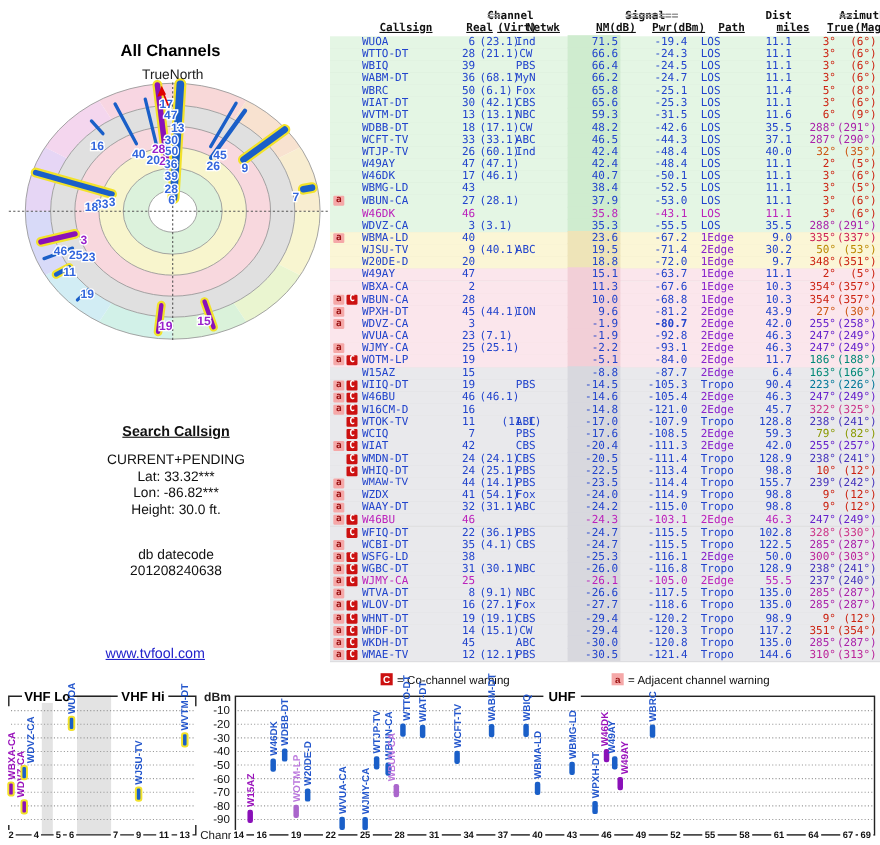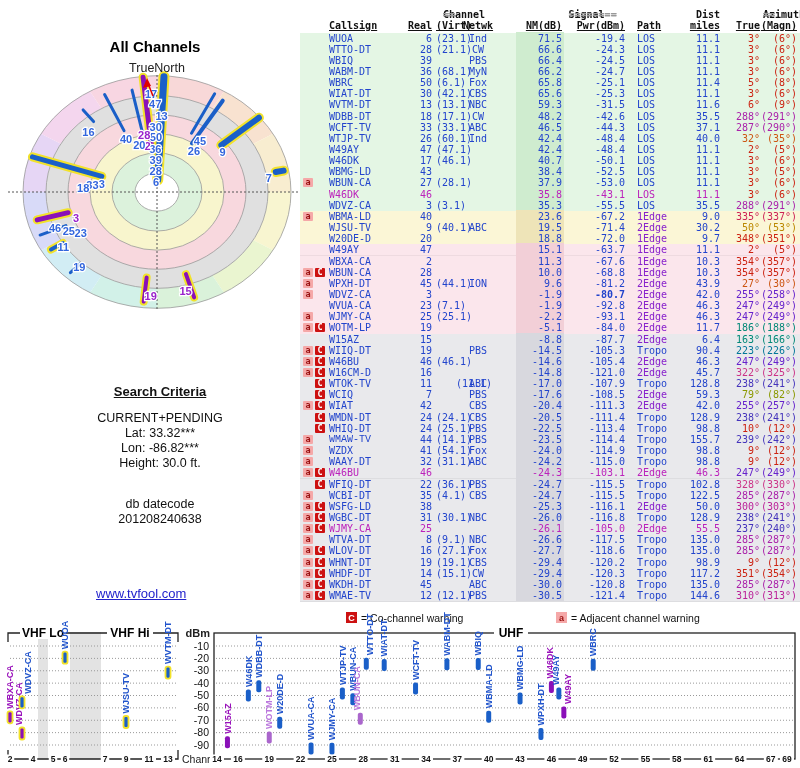--- a/index.html
+++ b/index.html
@@ -12,21 +12,21 @@
   #search-heading{font-weight:bold;text-decoration:underline;margin-bottom:12px;font-size:13px;}
   .search-line{line-height:15px;}
   #datecode-block{margin-top:26px;line-height:15px;}
   #site-link{left:96px;top:586px;font-size:13px;color:#2222cc;text-decoration:underline;cursor:pointer;}
   
   #tbl{left:300px;top:0;width:500px;height:606px;font-family:"DejaVu Sans Mono",monospace;
        font-size:10px;color:#111;}
   .hrow{position:absolute;left:0;width:500px;height:11px;font-weight:bold;}
   .hrow span{position:absolute;white-space:pre;line-height:11px;}
   .gry{color:#999;}
-  .u{text-decoration:underline;}
+  .u{text-decoration:underline;margin-left:16px;}
   .trow{position:absolute;left:0;width:500px;height:11.15px;border-bottom:1px solid rgba(0,0,0,0.05);}
   .trow span{position:absolute;display:block;white-space:pre;line-height:11.2px;height:11.2px;}
   .bg-g{background:#e4f6e4;} .bg-y{background:#fbf6d6;} .bg-p{background:#fbe6ec;} .bg-gr{background:#e9e9ec;}
   .strip{position:absolute;left:216px;width:48px;top:-1px;height:12.2px;}
   .sg{background:#cfeccf;} .sy{background:#eee4b8;} .sp{background:#f2cfd7;} .sgr{background:#d8d8de;}
   .c-cs{left:29px;width:72px;}
   .c-re{left:96px;width:36px;text-align:right;}
   .c-vi{left:136px;width:48px;}
   .c-nw{left:156px;width:44px;text-align:center;}
   .c-nm{left:219px;width:43px;text-align:right;}
@@ -125,21 +125,21 @@
     <text x="63.31875430128032" y="192.84787674402477" text-anchor="middle" font-size="11" font-weight="bold" fill="#3366dd" stroke="#fff" stroke-width="2.5" style="paint-order:stroke" font-family="Liberation Sans,sans-serif">11</text>
     <text x="79.38084966237244" y="212.82576618766785" text-anchor="middle" font-size="11" font-weight="bold" fill="#3366dd" stroke="#fff" stroke-width="2.5" style="paint-order:stroke" font-family="Liberation Sans,sans-serif">19</text>
     <text x="150.71968525084677" y="242.0172523400364" text-anchor="middle" font-size="11" font-weight="bold" fill="#9922cc" stroke="#fff" stroke-width="2.5" style="paint-order:stroke" font-family="Liberation Sans,sans-serif">19</text>
     <text x="185.5467836807608" y="237.38156946809266" text-anchor="middle" font-size="11" font-weight="bold" fill="#9922cc" stroke="#fff" stroke-width="2.5" style="paint-order:stroke" font-family="Liberation Sans,sans-serif">15</text>
     <text x="157" y="14" text-anchor="middle" font-size="12.5" fill="#222" font-family="Liberation Sans,sans-serif">TrueNorth</text>
     <line x1="153" y1="38" x2="147" y2="23" stroke="#e00000" stroke-width="1.5"></line>
     <polygon points="147,20 143,30 151,28" fill="#e00000"></polygon>
   </svg>
 
 <div class="abs" id="search-block">
-  <div id="search-heading">Search Criteria</div>
+  <div id="search-heading">Search Callsign</div>
   <div class="search-line">CURRENT+PENDING</div>
   <div class="search-line">Lat: 33.32***</div>
   <div class="search-line">Lon: -86.82***</div>
   <div class="search-line">Height: 30.0 ft.</div>
   <div id="datecode-block">
     <div>db datecode</div>
     <div>201208240638</div>
   </div>
 </div>
 

